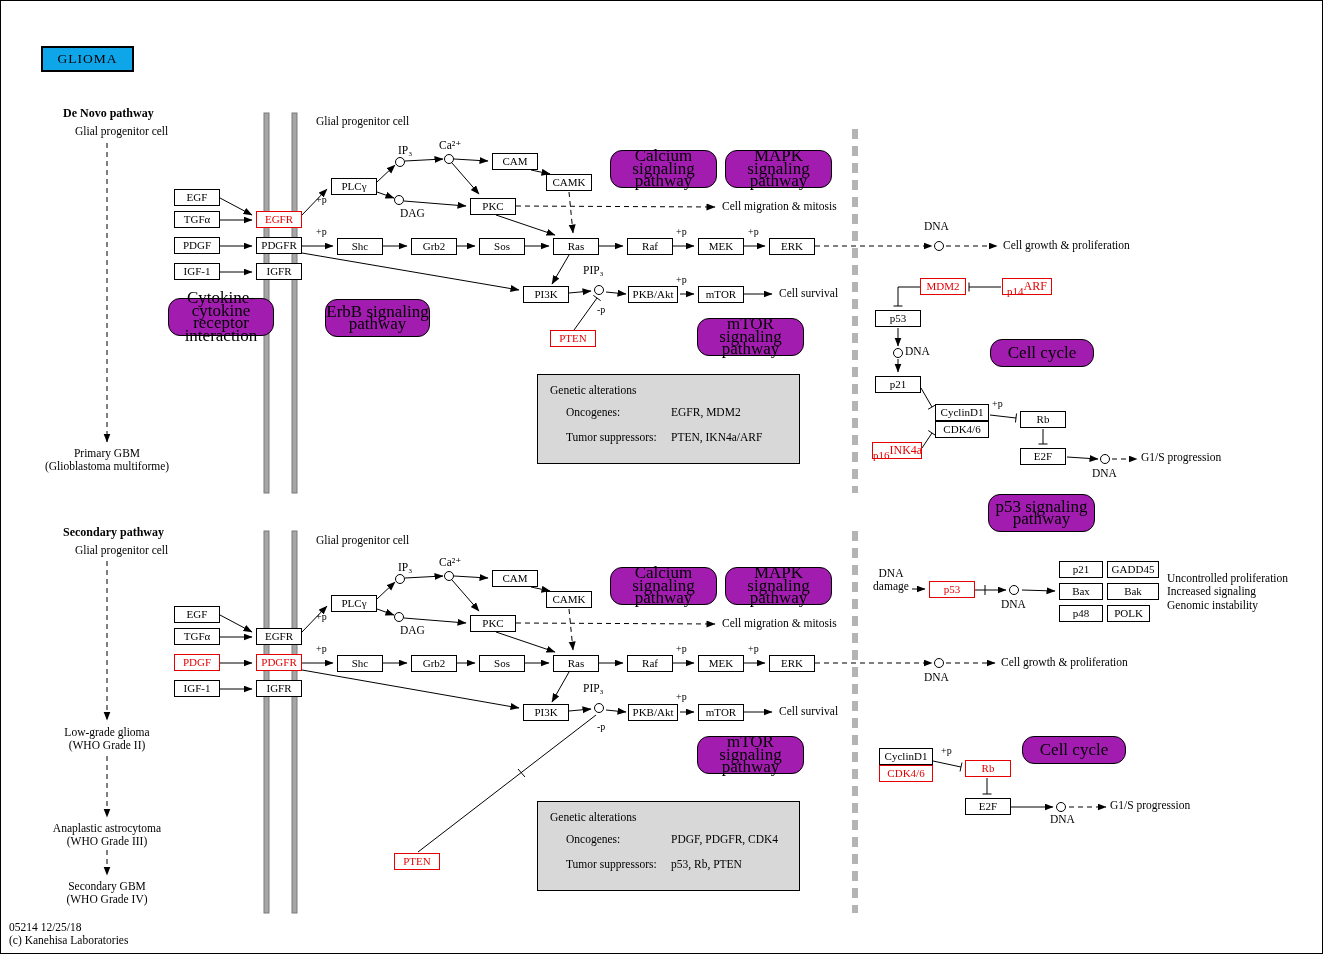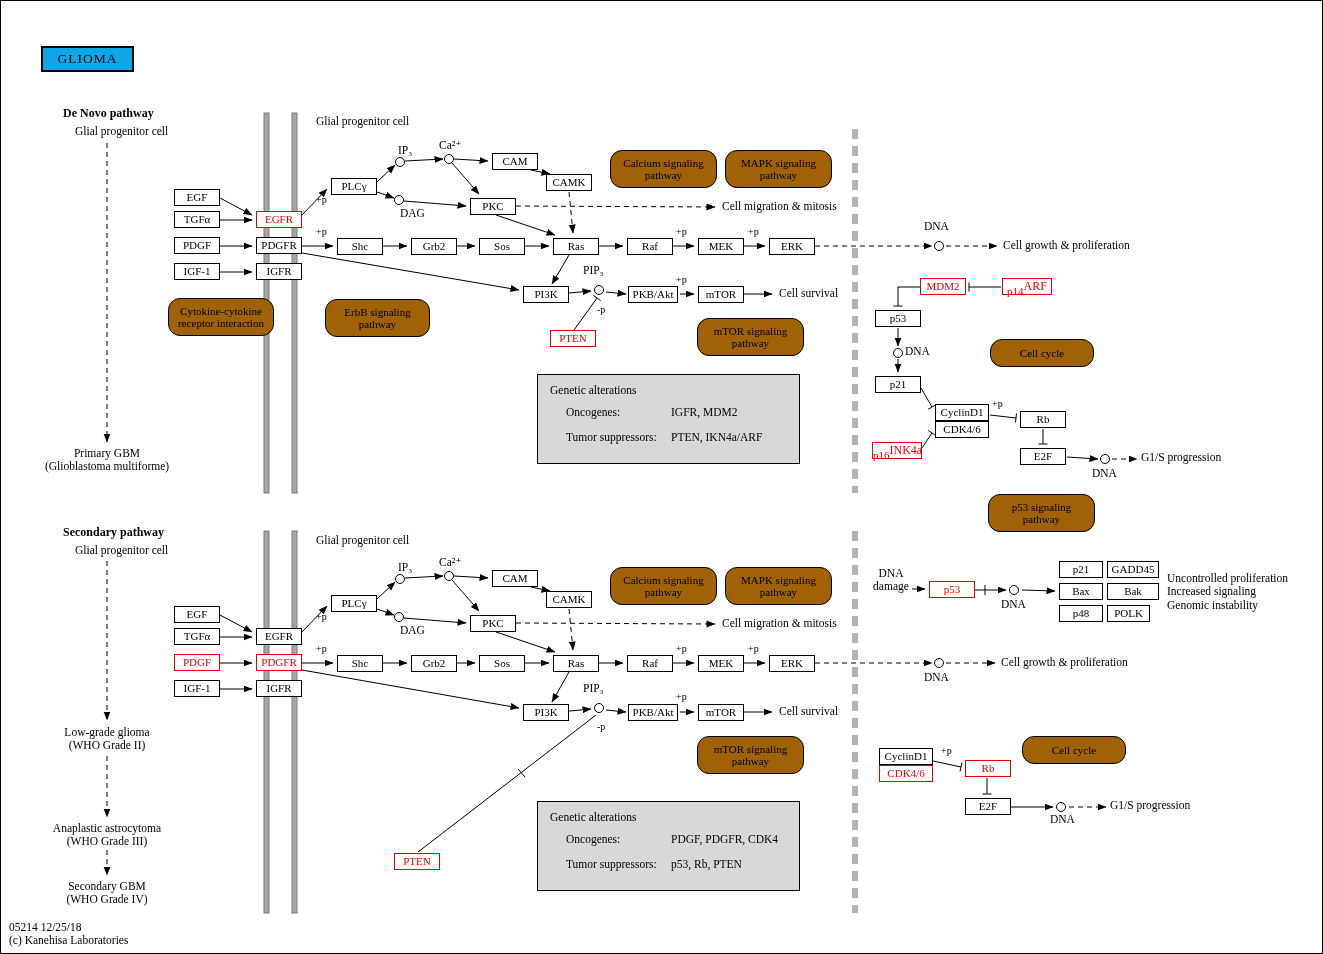--- a/index.html
+++ b/index.html
@@ -1,21 +1,21 @@
 <!DOCTYPE html>
 <html><head>
 <meta charset="utf-8">
 <style>
   *{margin:0;padding:0;box-sizing:border-box}
   body{background:#fff;font-family:"Liberation Serif","DejaVu Serif",serif;color:#000}
   #canvas{position:relative;width:1323px;height:954px;background:#fff;border:1px solid #000;overflow:hidden}
   #edge-layer{position:absolute;left:0;top:0}
   .n{position:absolute;color:#000}
   .box{border:1px solid #000;background:#fff;text-align:center;font-size:11px;white-space:nowrap}
-  .round{border:1px solid #000;background:#a16207;border-radius:12px;display:flex;align-items:center;justify-content:center;text-align:center;font-size:11px;line-height:12.5px;white-space:pre-line}
+  .round{border:1px solid #000;background:#a21caf;border-radius:12px;display:flex;align-items:center;justify-content:center;text-align:center;font-size:17px;line-height:12.5px;white-space:pre-line}
   .text{font-size:11.5px;line-height:13px;white-space:pre-line}
   .bold{font-weight:bold;font-size:12px}
   .small{font-size:10px;line-height:11px}
   .ctr{text-align:center}
   .panel{border:1px solid #000}
   .ptitle{position:absolute;left:12px;top:9px;font-size:11.5px}
   .prow{position:absolute;left:28px;font-size:11.5px;white-space:nowrap}
   .pk{display:inline-block;width:105px}
   sup{font-size:12px}
   #title-box{position:absolute;left:40px;top:45px;width:93px;height:26px;border:2px solid #000;text-align:center;line-height:22px;font-size:13.5px;letter-spacing:1px;background:#0ea5e9}
@@ -194,21 +194,21 @@
     <div class="n text small" style="left: 675px; top: 273px;">+p</div>
     <div class="n box" style="left: 697px; top: 285px; width: 46px; height: 17px; line-height: 15px;">mTOR</div>
     <div class="n text" style="left: 778px; top: 286px;">Cell survival</div>
     <div class="n box" style="left: 549px; top: 329px; width: 46px; height: 17px; line-height: 15px; color: rgb(230, 0, 0); border-color: rgb(230, 0, 0);">PTEN</div>
     <div class="n round" style="left: 324px; top: 298px; width: 105px; height: 38px;">ErbB signaling
 pathway</div>
     <div class="n round" style="left: 696px; top: 317px; width: 107px; height: 38px;">mTOR signaling
 pathway</div>
     <div class="n panel" style="left: 536px; top: 373px; width: 263px; height: 90px; background: rgb(216, 216, 216);">
       <div class="ptitle">Genetic alterations</div>
-      <div class="prow" style="top: 31px;"><span class="pk">Oncogenes:</span><span class="pv">IGFR, MDM2</span></div>
+      <div class="prow" style="top: 31px;"><span class="pk">Oncogenes:</span><span class="pv">EGFR, MDM2</span></div>
       <div class="prow" style="top: 56px;"><span class="pk">Tumor suppressors:</span><span class="pv">PTEN, IKN4a/ARF</span></div>
     </div>
     <div class="n box" style="left: 919px; top: 277px; width: 46px; height: 17px; line-height: 15px; color: rgb(230, 0, 0); border-color: rgb(230, 0, 0);">MDM2</div>
     <div class="n box" style="left: 1001px; top: 277px; width: 50px; height: 17px; line-height: 15px; color: rgb(230, 0, 0); border-color: rgb(230, 0, 0);"><span>p14</span><sup>ARF</sup></div>
     <div class="n box" style="left: 874px; top: 309px; width: 46px; height: 17px; line-height: 15px;">p53</div>
     <div class="n text" style="left: 904px; top: 344px;">DNA</div>
     <div class="n round" style="left: 989px; top: 338px; width: 104px; height: 28px;">Cell cycle</div>
     <div class="n box" style="left: 874px; top: 375px; width: 46px; height: 17px; line-height: 15px;">p21</div>
     <div class="n box" style="left: 934px; top: 403px; width: 54px; height: 17px; line-height: 15px;">CyclinD1</div>
     <div class="n box" style="left: 934px; top: 420px; width: 54px; height: 17px; line-height: 15px;">CDK4/6</div>

